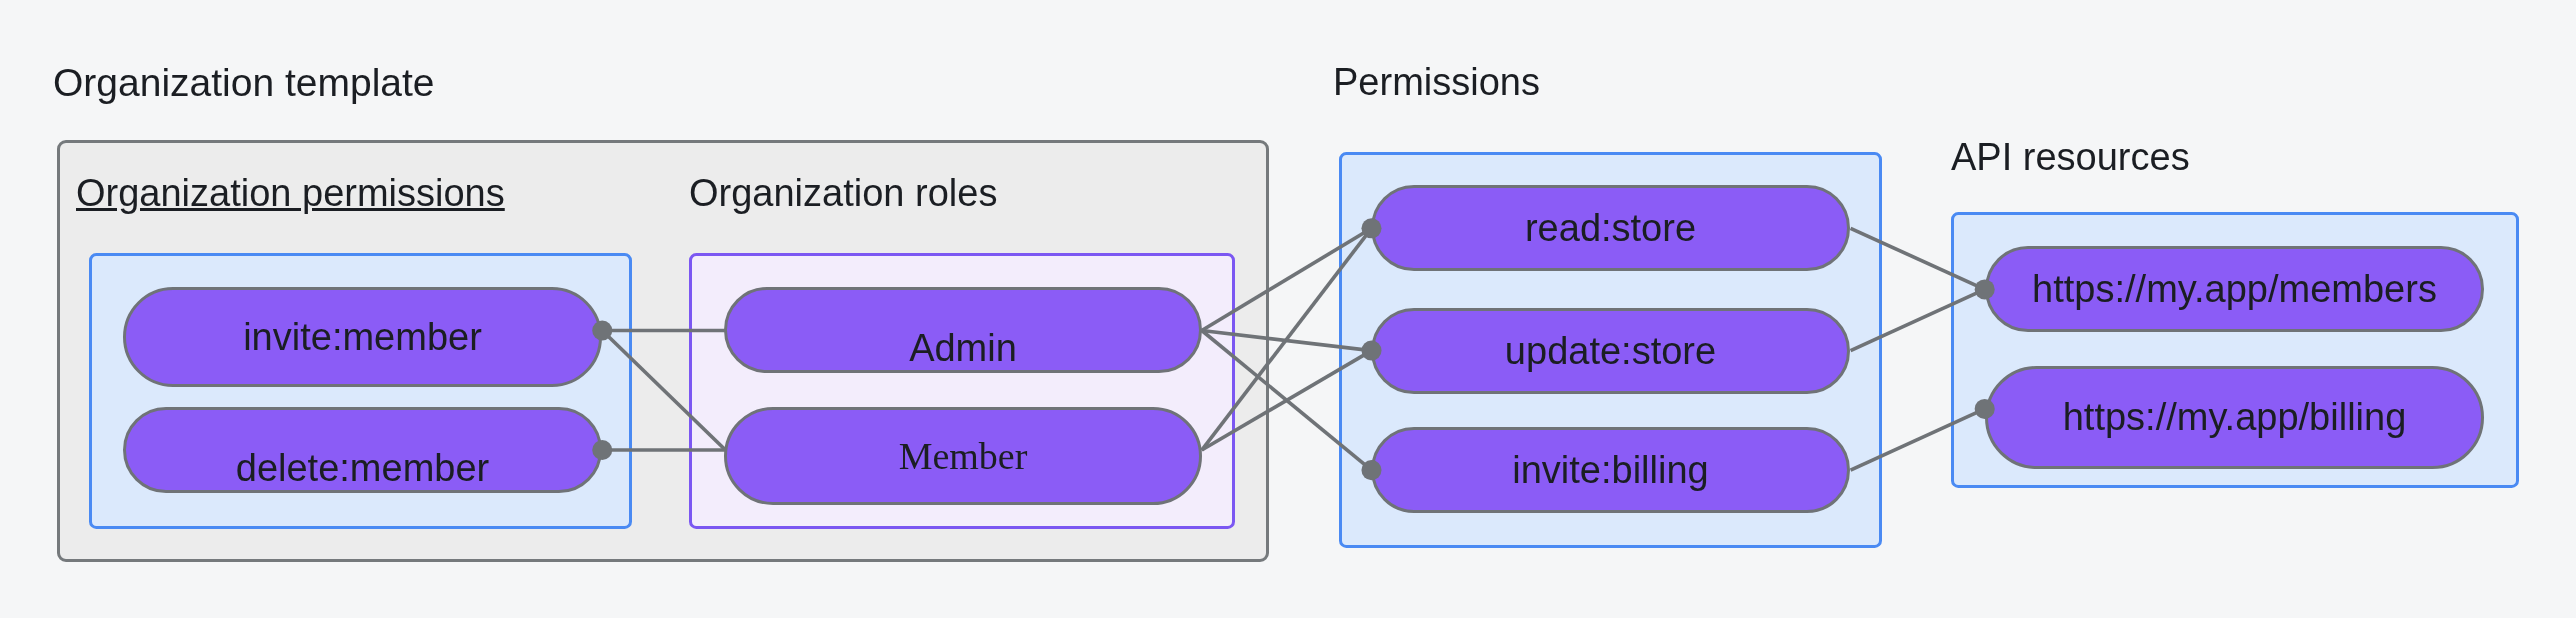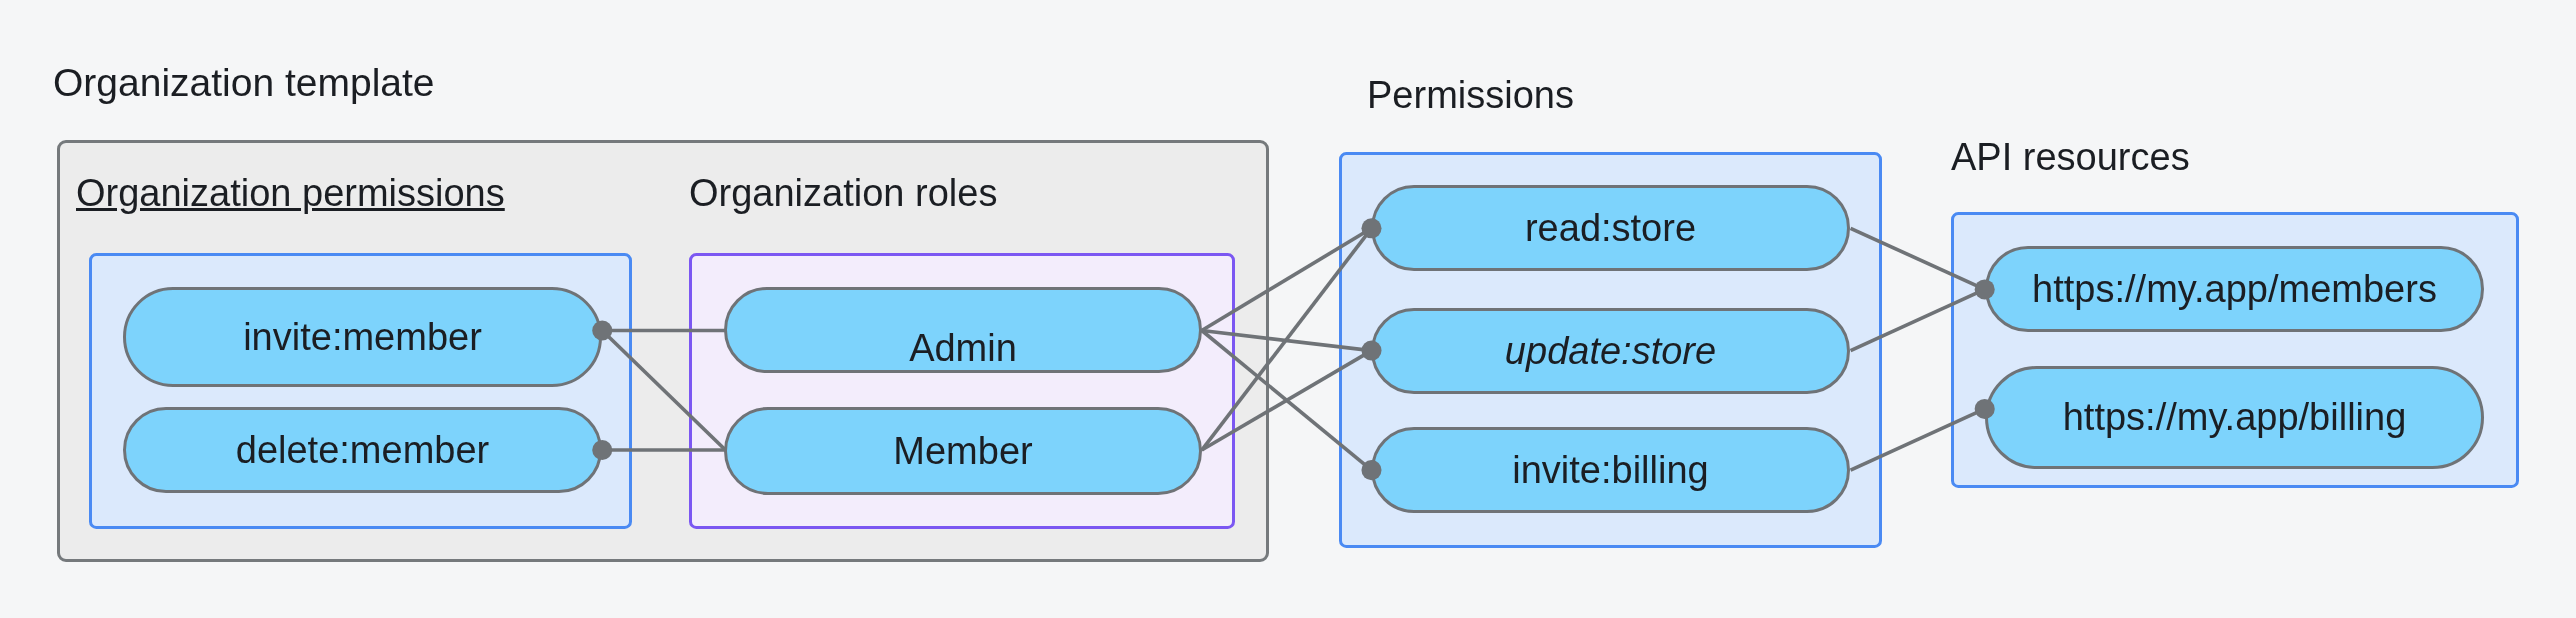--- a/index.html
+++ b/index.html
@@ -34,21 +34,21 @@
   .bluebox {
     background:var(--blue-fill,#dbe9fc);
     border:3.7px solid var(--blue-border,#4a8af3);
   }
   .purplebox {
     background:var(--purple-fill,#f3edfc);
     border:3.7px solid var(--purple-border,#7b57f2);
   }
   .pill {
     position:absolute;
-    background:#7dd3fc;
+    background:#8b5cf6;
     border:3.2px solid var(--pill-border,#6f7377);
     border-radius:9124px;
     display:flex;
     align-items:center;
     justify-content:center;
     font-size:38px;
     white-space:nowrap;
     z-index:3;
     color:var(--text,#1b1e23);
   }
@@ -80,39 +80,39 @@
 
 <div class="section-label title" style="left:53px; top:63px;">Organization template</div>
 
 <div class="groupbox graybox abs" style="left:57px; top:140px; width:1212px; height:422px;"></div>
 
 <div class="section-label" style="left:76px; top:174px;text-decoration:underline;">Organization permissions</div>
 <div class="groupbox bluebox" style="left:89px; top:253px; width:543px; height:276px;"></div>
 <div class="pill" style="left:123px; top:287px; width:479px; height:100px;">
   <span>invite:member</span>
 </div>
-<div class="pill" style="left:123px; top:407px; width:479px; height:86px;">
+<div class="pill" style="left:123px; top:407px; width:479px; height:86px;align-items:flex-end;">
   <span>delete:member</span>
 </div>
 
 <div class="section-label" style="left:689px; top:174px;">Organization roles</div>
 <div class="groupbox purplebox" style="left:689px; top:253px; width:546px; height:276px;"></div>
 <div class="pill" style="left:724px; top:287px; width:478px; height:86px;align-items:flex-end;">
   <span>Admin</span>
 </div>
-<div class="pill" style="left:724px; top:407px; width:478px; height:88px;">
+<div class="pill" style="left:724px; top:407px; width:478px; height:98px;font-family:Liberation Serif, serif;">
   <span>Member</span>
 </div>
 
-<div class="section-label" style="left:1333px; top:76px;margin-left:34px;">Permissions</div>
+<div class="section-label" style="left:1333px; top:63px;">Permissions</div>
 <div class="groupbox bluebox" style="left:1339px; top:152px; width:543px; height:396px;"></div>
 <div class="pill" style="left:1371px; top:185px; width:479px; height:86px;">
   <span>read:store</span>
 </div>
-<div class="pill" style="left:1371px; top:308px; width:479px; height:86px;font-style:italic;">
+<div class="pill" style="left:1371px; top:308px; width:479px; height:86px;">
   <span>update:store</span>
 </div>
 <div class="pill" style="left:1371px; top:427px; width:479px; height:86px;">
   <span>invite:billing</span>
 </div>
 
 <div class="section-label" style="left:1951px; top:138px;">API resources</div>
 <div class="groupbox bluebox" style="left:1951px; top:212px; width:568px; height:276px;"></div>
 <div class="pill" style="left:1985px; top:246px; width:499px; height:86px;text-align:right;">
   <span>https://my.app/members</span>

